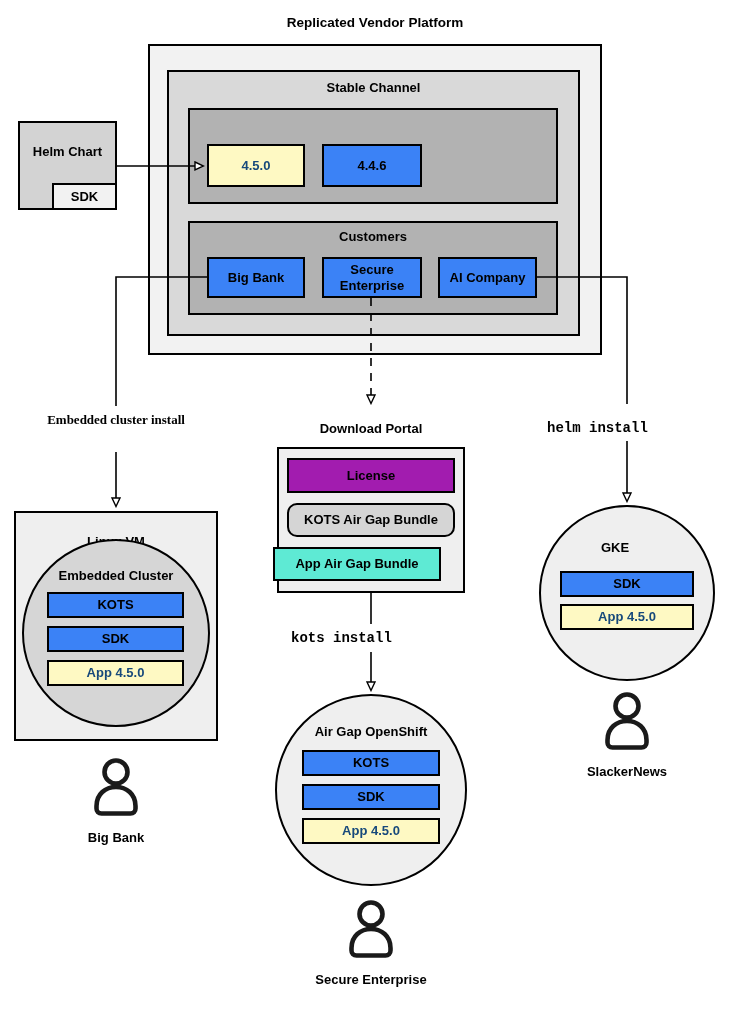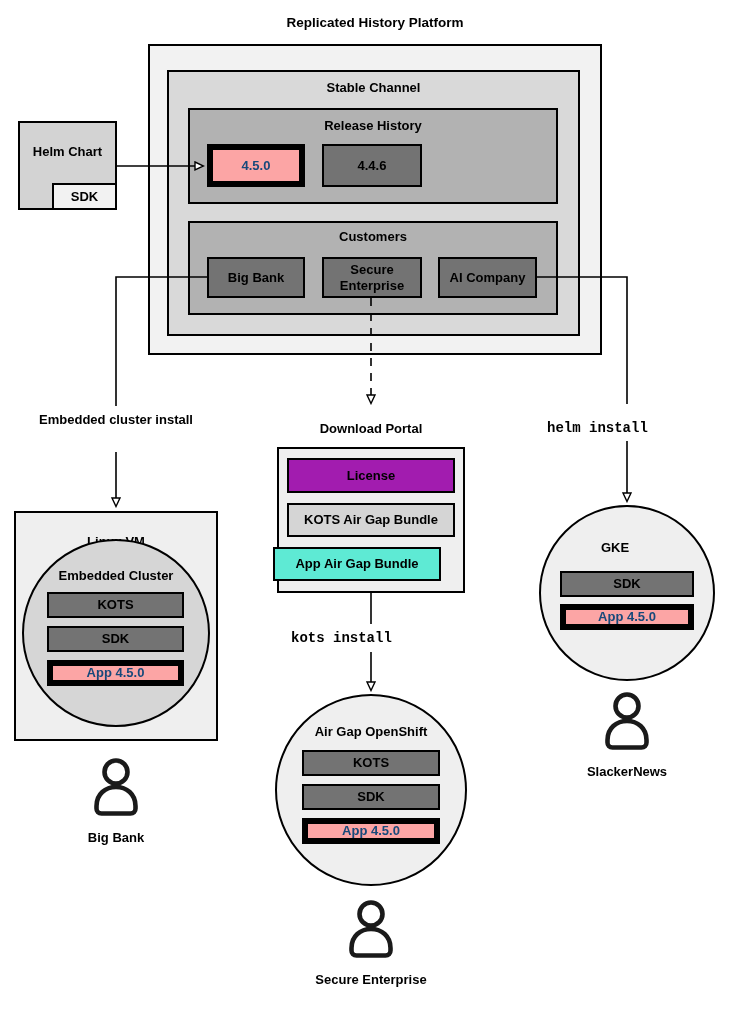--- a/index.html
+++ b/index.html
@@ -5,72 +5,71 @@
   html,body{margin:0;padding:0;background:#ffffff;}
   #canvas{
     position:relative;width:734px;height:1026px;background:#ffffff;
     font-family:"Liberation Sans",sans-serif;color:#000;overflow:hidden;
   }
   .abs{position:absolute;box-sizing:border-box;}
   .box{border:2px solid #000;}
   .lbl{font-weight:bold;font-size:13px;text-align:center;line-height:1.2;}
   .center{display:flex;align-items:center;justify-content:center;}
   .mono{font-family:"Liberation Mono","DejaVu Sans Mono",monospace;font-weight:bold;font-size:14px;}
-  .whitebox{background:#737373;}
-  .bluebox{background:#fca5a5;border:6px solid #000000;color:#17497b;}
+  .whitebox{background:#3b82f6;}
+  .bluebox{background:#fef9c3;border:2px solid #000000;color:#17497b;}
   .circle{border:2px solid #000;border-radius:50%;}
   svg.wires{position:absolute;left:0;top:0;pointer-events:none;}
   .person{stroke:#1a1a1a;fill:none;stroke-width:4.6;stroke-linejoin:round;stroke-linecap:round;}
 </style>
 </head>
 <body>
 
 <div id="canvas">
 
-  <div class="abs lbl" style="left:148px;top:15px;width:454px;font-size:13.5px;">Replicated History Platform</div>
+  <div class="abs lbl" style="left:148px;top:15px;width:454px;font-size:13.5px;">Replicated Vendor Platform</div>
 
   <div class="abs box" style="left:148px;top:44px;width:454px;height:311px;background:#f2f2f2;"></div>
 
   <div class="abs box" style="left:167px;top:70px;width:413px;height:266px;background:#d9d9d9;"></div>
   <div class="abs lbl" style="left:167px;top:80px;width:413px;">Stable Channel</div>
 
   <div class="abs box" style="left:188px;top:108px;width:370px;height:96px;background:#b2b2b2;"></div>
-  <div class="abs lbl" style="left:188px;top:118px;width:370px;">Release History</div>
   <div class="abs bluebox center lbl" style="left:207px;top:144px;width:98px;height:43px;">4.5.0</div>
   <div class="abs box whitebox center lbl" style="left:322px;top:144px;width:100px;height:43px;">4.4.6</div>
 
   <div class="abs box" style="left:188px;top:221px;width:370px;height:94px;background:#b2b2b2;"></div>
   <div class="abs lbl" style="left:188px;top:229px;width:370px;">Customers</div>
   <div class="abs box whitebox center lbl" style="left:207px;top:257px;width:98px;height:41px;">Big Bank</div>
   <div class="abs box whitebox center lbl" style="left:322px;top:257px;width:100px;height:41px;padding:0 6px;">Secure Enterprise</div>
   <div class="abs box whitebox center lbl" style="left:438px;top:257px;width:99px;height:41px;">AI Company</div>
 
   <div class="abs box center lbl" style="left:18px;top:121px;width:99px;height:89px;background:#d3d3d3;padding-bottom:28px;">Helm Chart</div>
   <div class="abs box center lbl" style="left:52px;top:183px;width:65px;height:27px;background:#f2f2f2;">SDK</div>
 
-  <div class="abs lbl" style="left:36px;top:412px;width:160px;">Embedded cluster install</div>
+  <div class="abs lbl" style="left:36px;top:412px;width:160px;font-family:Liberation Serif, serif;">Embedded cluster install</div>
 
   <div class="abs box" style="left:14px;top:511px;width:204px;height:230px;background:#efefef;"></div>
   <div class="abs lbl" style="left:14px;top:534px;width:204px;">Linux VM</div>
   <div class="abs circle" style="left:22px;top:539px;width:188px;height:188px;background:#d6d6d6;"></div>
   <div class="abs lbl" style="left:22px;top:568px;width:188px;">Embedded Cluster</div>
   <div class="abs box whitebox center lbl" style="left:47px;top:592px;width:137px;height:26px;">KOTS</div>
   <div class="abs box whitebox center lbl" style="left:47px;top:626px;width:137px;height:26px;">SDK</div>
   <div class="abs bluebox center lbl" style="left:47px;top:660px;width:137px;height:26px;">App 4.5.0</div>
 
   <svg class="abs" style="left:88px;top:756px;" width="56" height="62" viewBox="0 0 56 62">
     <circle class="person" cx="28" cy="16" r="11.5"></circle>
     <path class="person" d="M8.5,50 C8.5,38 17.5,31 28,31 C38.5,31 47.5,38 47.5,50 L47.5,52.5 C47.5,55.5 45.5,57.5 42.5,57.5 L13.5,57.5 C10.5,57.5 8.5,55.5 8.5,52.5 Z"></path>
   </svg>
   <div class="abs lbl" style="left:46px;top:830px;width:140px;">Big Bank</div>
 
   <div class="abs lbl" style="left:291px;top:421px;width:160px;">Download Portal</div>
   <div class="abs box" style="left:277px;top:447px;width:188px;height:146px;background:#efefef;"></div>
   <div class="abs box center lbl" style="left:287px;top:458px;width:168px;height:35px;background:#a21caf;">License</div>
-  <div class="abs box center lbl" style="left:287px;top:503px;width:168px;height:34px;background:#d5d5d5;">KOTS Air Gap Bundle</div>
+  <div class="abs box center lbl" style="left:287px;top:503px;width:168px;height:34px;background:#d5d5d5;border-radius:10px;">KOTS Air Gap Bundle</div>
   <div class="abs box center lbl" style="left:273px;top:547px;width:168px;height:34px;background:#5eead4;">App Air Gap Bundle</div>
 
   <div class="abs mono" style="left:291px;top:630px;width:160px;">kots install</div>
 
   <div class="abs circle" style="left:275px;top:694px;width:192px;height:192px;background:#efefef;"></div>
   <div class="abs lbl" style="left:275px;top:724px;width:192px;">Air Gap OpenShift</div>
   <div class="abs box whitebox center lbl" style="left:302px;top:750px;width:138px;height:26px;">KOTS</div>
   <div class="abs box whitebox center lbl" style="left:302px;top:784px;width:138px;height:26px;">SDK</div>
   <div class="abs bluebox center lbl" style="left:302px;top:818px;width:138px;height:26px;">App 4.5.0</div>
 

